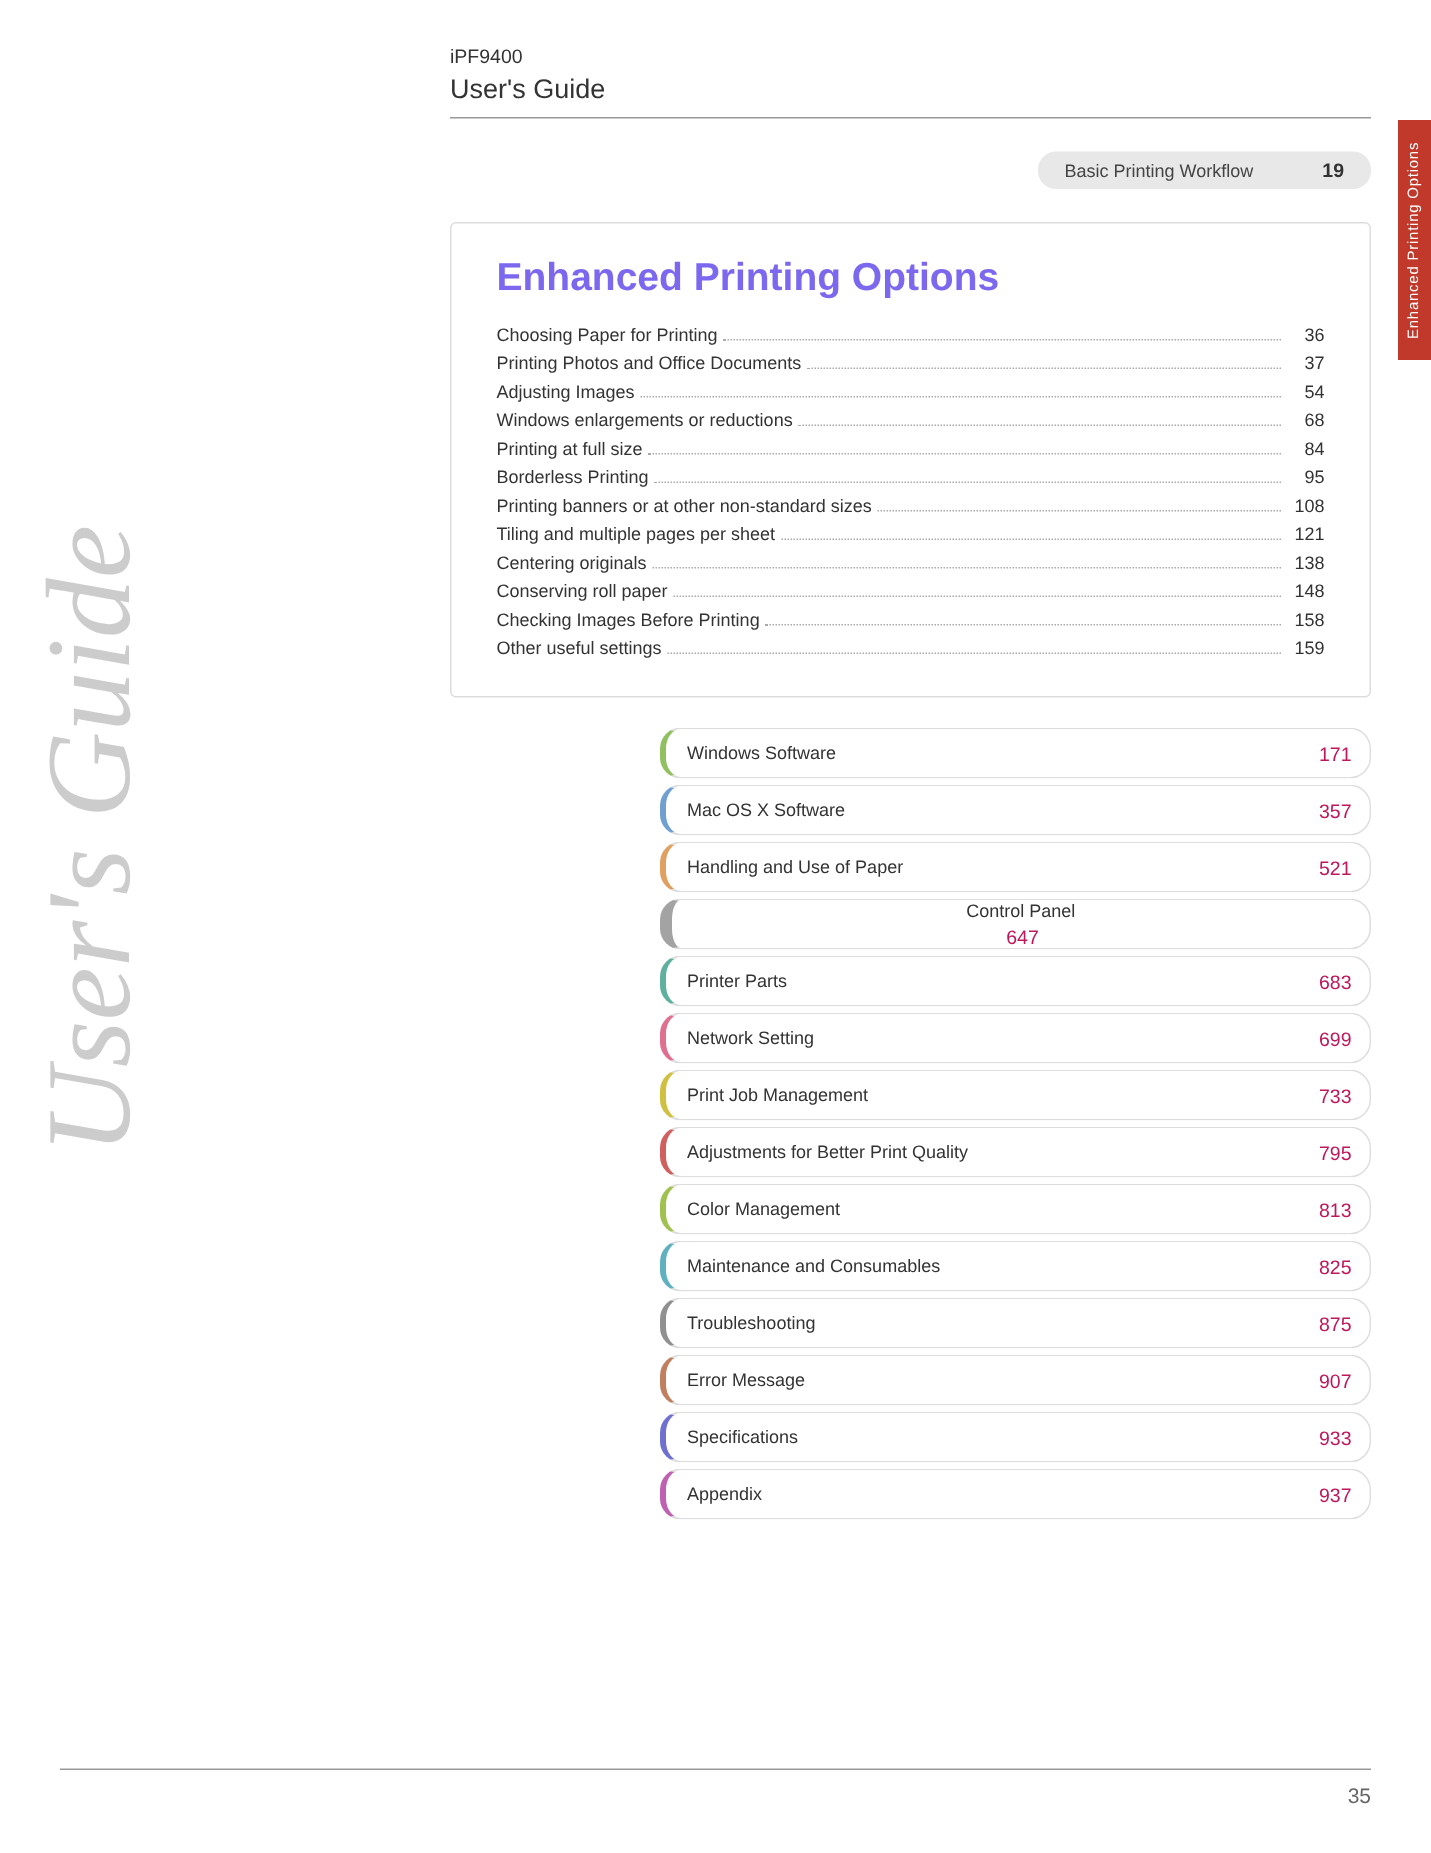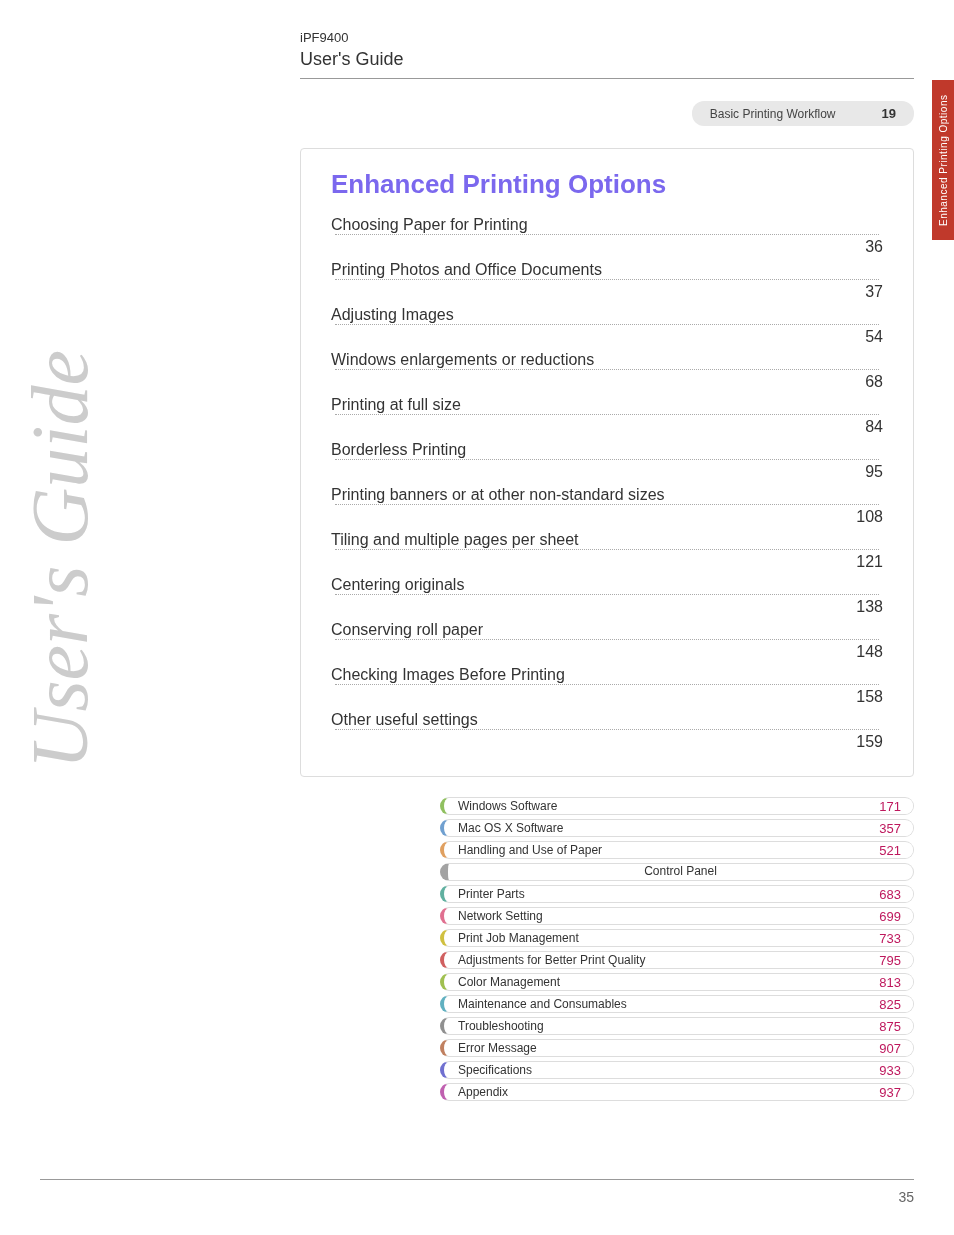--- a/index.html
+++ b/index.html
@@ -84,26 +84,25 @@
     .enhanced-title {
       font-size: 26px;
       color: #7b68ee;
       font-weight: bold;
       margin-bottom: 16px;
     }
     .toc-list {
       list-style: none;
     }
     .toc-list li {
-      font-size: 16px;
+      font-size: 12px;
       color: #333;
       margin-bottom: 5px;
       display: flex;
       justify-content: space-between;
-      flex-direction: column;
     }
     .toc-list li .toc-dots {
       flex: 1;
       border-bottom: 1px dotted #aaa;
       margin: 0 4px;
       margin-bottom: 3px;
     }
     .toc-list li .toc-num {
       color: #333;
       min-width: 25px;
@@ -119,21 +118,21 @@
       padding-left: 440px;
     }
     .section-card {
       display: flex;
       align-items: center;
       margin-bottom: 4px;
       border: 1px solid #ddd;
       border-radius: 14px;
       overflow: hidden;
       background: #fff;
-      height: 18px;
+      height: 34px;
     }
     .section-card .card-label {
       flex: 1;
       padding: 0 14px;
       font-size: 12px;
       color: #333;
     }
     .section-card .card-num {
       background: #fff;
       padding: 0 12px;

